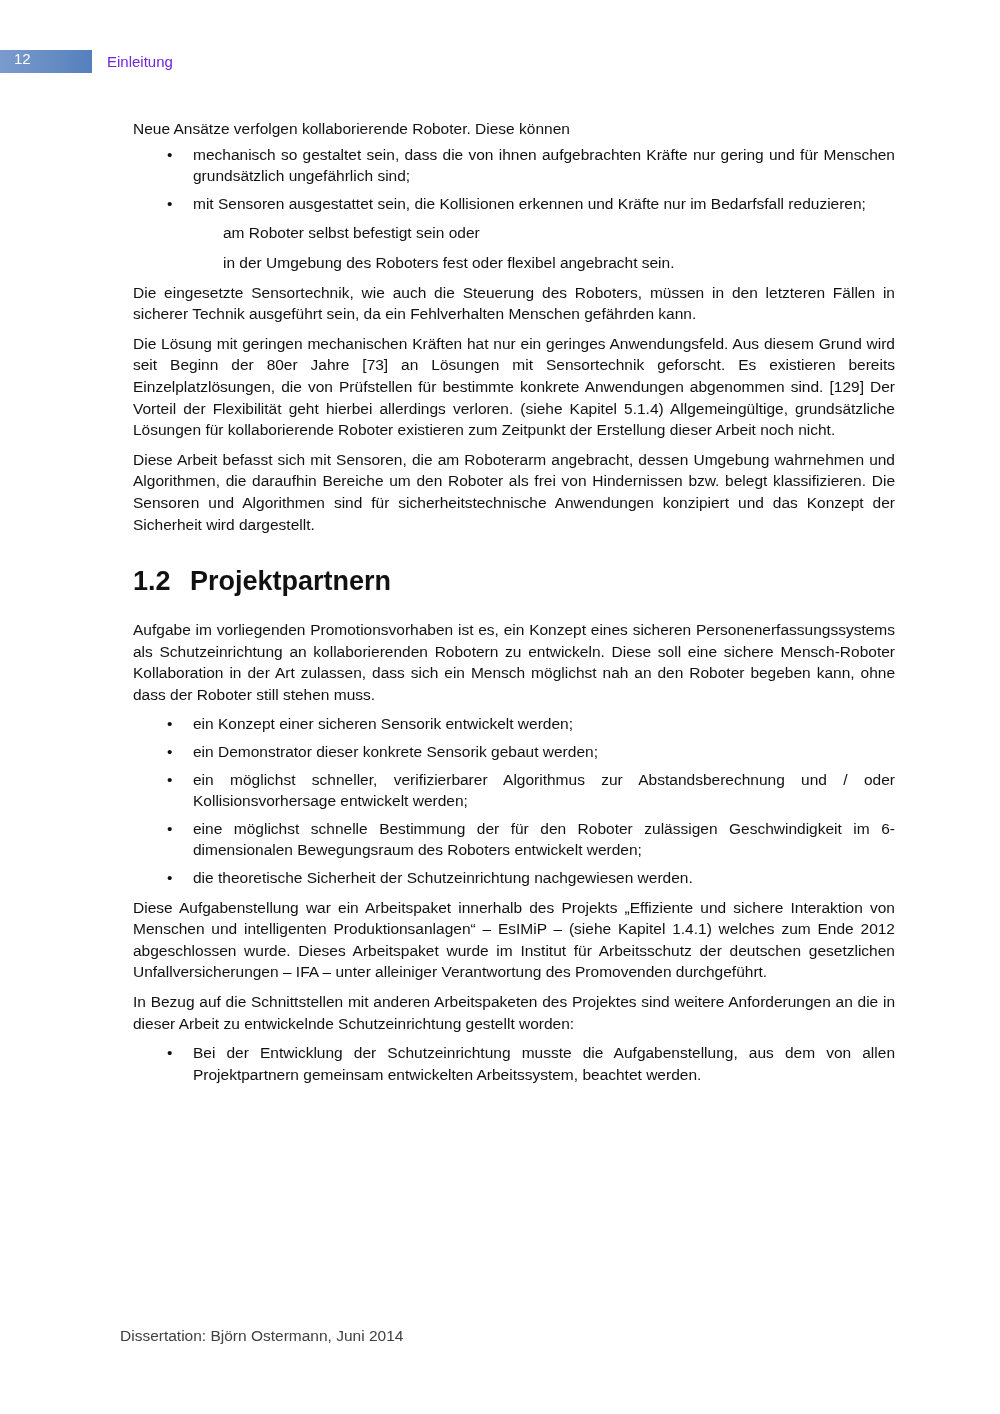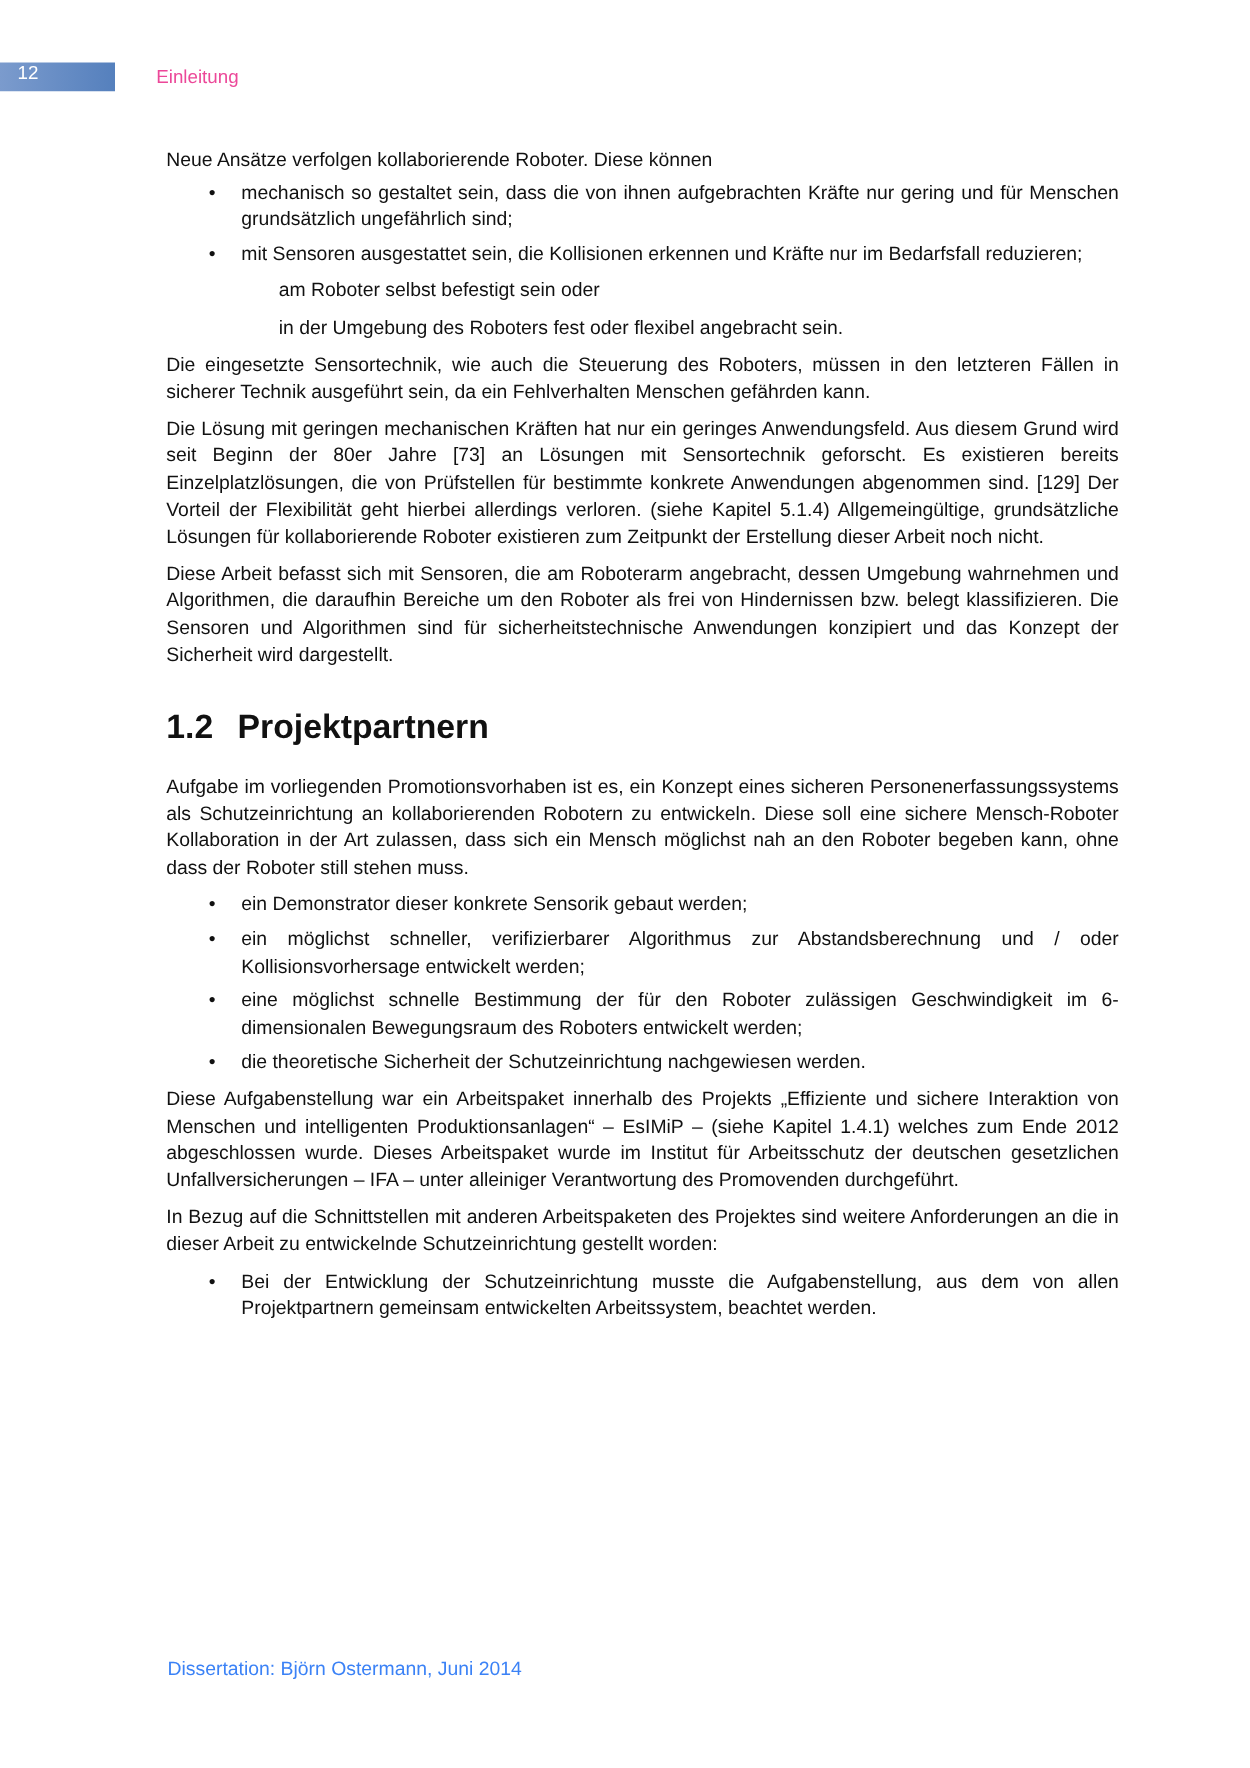--- a/index.html
+++ b/index.html
@@ -32,23 +32,23 @@
     width: 92px;
     height: 23px;
     background: linear-gradient(90deg, #7b9bcd 0%, #5580bd 100%);
     display: flex;
     box-sizing: border-box;
     padding-left: 14px;
     color: #ffffff;
     font-size: 15px;
   }
   .header-title {
-    margin-left: 33px;
+    margin-left: 15px;
     font-size: 15px;
-    color: #ec4899;
+    color: #6d28d9;
   }
   
   .content {
     position: absolute;
     top: 118px;
     left: 133px;
     width: 762px;
     font-size: 15.5px;
     line-height: 21.6px;
   }
@@ -89,24 +89,24 @@
     display: flex;
     align-items: center;
   }
   .heading-number {
     width: 57px;
     flex: 0 0 auto;
   }
   
   .page-footer {
     position: absolute;
-    left: 134px;
+    left: 120px;
     top: 1327px;
     font-size: 15.5px;
-    color: #3b82f6;
+    color: #404040;
   }
 </style>
 </head>
 <body>
 
 <div class="page">
 
   <header class="page-header">
     <div class="page-num-box">
       <span>12</span>
@@ -131,20 +131,21 @@
     <p>Diese Arbeit befasst sich mit Sensoren, die am Roboterarm angebracht, dessen Umgebung wahrnehmen und Algorithmen, die daraufhin Bereiche um den Roboter als frei von Hindernissen bzw. belegt klassifizieren. Die Sensoren und Algorithmen sind für sicherheitstechnische Anwendungen konzipiert und das Konzept der Sicherheit wird dargestellt.</p>
 
     <h2 class="section-heading">
       <span class="heading-number">1.2</span>
       <span>Projektpartnern</span>
     </h2>
 
     <p>Aufgabe im vorliegenden Promotionsvorhaben ist es, ein Konzept eines sicheren Personenerfassungssystems als Schutzeinrichtung an kollaborierenden Robotern zu entwickeln. Diese soll eine sichere Mensch-Roboter Kollaboration in der Art zulassen, dass sich ein Mensch möglichst nah an den Roboter begeben kann, ohne dass der Roboter still stehen muss.</p>
 
     <ul class="bullets">
+      <li>ein Konzept einer sicheren Sensorik entwickelt werden;</li>
       <li>ein Demonstrator dieser konkrete Sensorik gebaut werden;</li>
       <li>ein möglichst schneller, verifizierbarer Algorithmus zur Abstandsberechnung und / oder Kollisionsvorhersage entwickelt werden;</li>
       <li>eine möglichst schnelle Bestimmung der für den Roboter zulässigen Geschwindigkeit im 6-dimensionalen Bewegungsraum des Roboters entwickelt werden;</li>
       <li>die theoretische Sicherheit der Schutzeinrichtung nachgewiesen werden.</li>
     </ul>
 
     <p>Diese Aufgabenstellung war ein Arbeitspaket innerhalb des Projekts „Effiziente und sichere Interaktion von Menschen und intelligenten Produktionsanlagen“ – EsIMiP – (siehe Kapitel 1.4.1) welches zum Ende 2012 abgeschlossen wurde. Dieses Arbeitspaket wurde im Institut für Arbeitsschutz der deutschen gesetzlichen Unfallversicherungen – IFA – unter alleiniger Verantwortung des Promovenden durchgeführt.</p>
     <p>In Bezug auf die Schnittstellen mit anderen Arbeitspaketen des Projektes sind weitere Anforderungen an die in dieser Arbeit zu entwickelnde Schutzeinrichtung gestellt worden:</p>
 
     <ul class="bullets">

